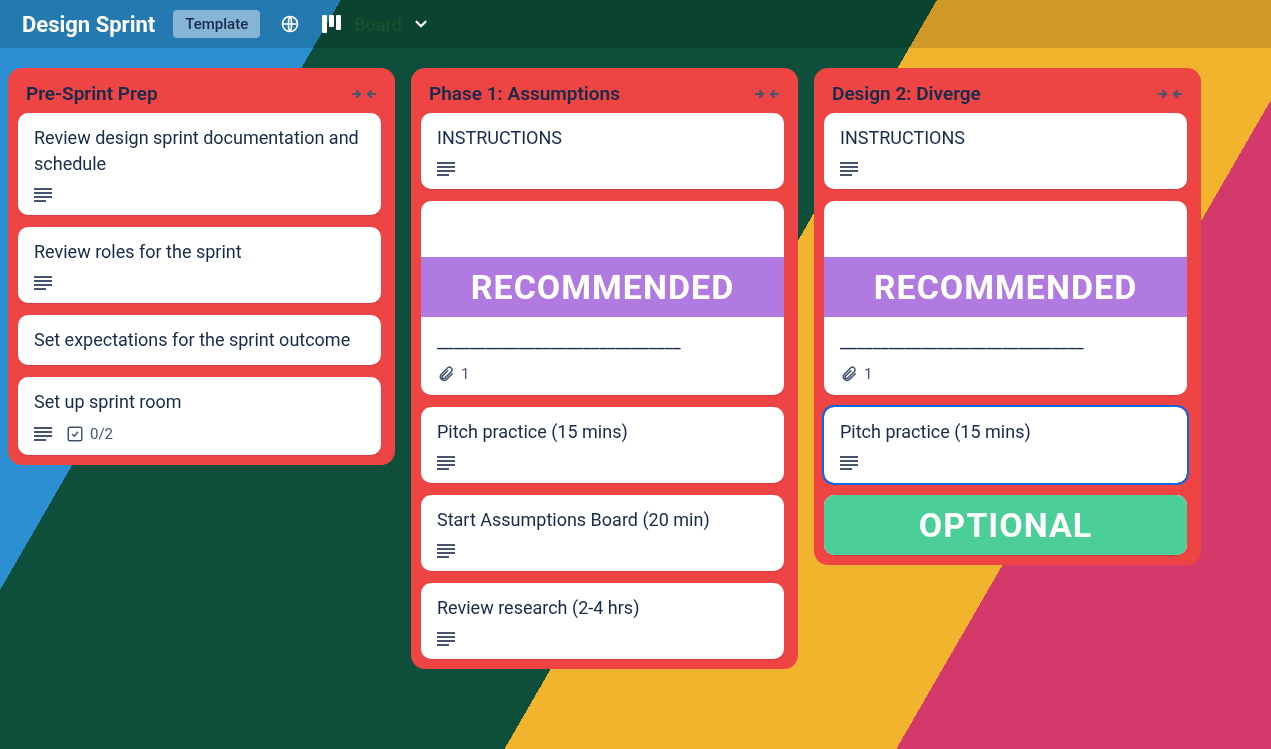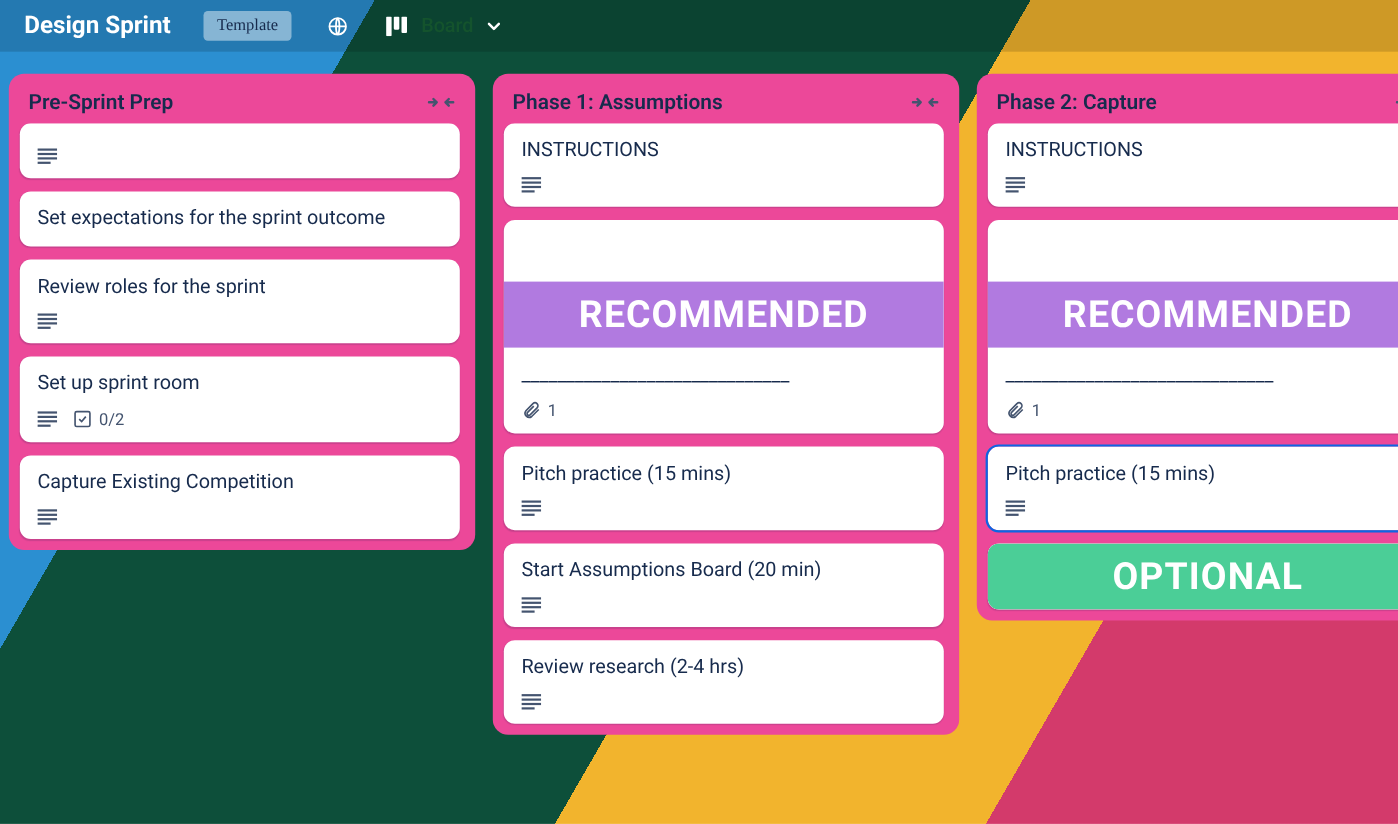--- a/index.html
+++ b/index.html
@@ -11,36 +11,35 @@
       #2b8fd1 0 20%,
       #0d4f3a 20% 55%,
       #f2b42d 55% 78%,
       #d33a6b 78% 100%);
     color: #172b4d;
   }
   .header {
     display: flex;
     align-items: center;
     padding: 10px 22px;
-    gap: 30px;
+    gap: 18px;
     background: rgba(0,0,0,0.15);
   }
   .board-title {
     color: #fff;
     font-weight: 700;
     font-size: 22px;
   }
   .template-badge {
     background: rgba(255,255,255,0.45);
     color: #172b4d;
     font-size: 15px;
     padding: 5px 12px;
     border-radius: 4px;
     font-weight: 500;
-    font-family: Liberation Serif, serif;
   }
   .hdr-icon {
     color: #fff;
     display: inline-flex;
     align-items: center;
     justify-content: center;
     width: 24px; height: 24px;
   }
   .view-switch {
     display: flex;
@@ -52,23 +51,23 @@
     cursor: pointer;
   }
   .board-area {
     display: flex;
     gap: 16px;
     padding: 20px 8px 0 8px;
     height: calc(100% - 56px);
     align-items: flex-start;
   }
   .list {
-    background: #ec4899;
+    background: #ef4444;
     border-radius: 14px;
-    width: 424px;
+    width: 387px;
     flex-shrink: 0;
     display: flex;
     flex-direction: column;
     max-height: 100%;
     position: relative;
   }
   .list-header {
     display: flex;
     align-items: center;
     justify-content: space-between;
@@ -166,77 +165,65 @@
         <div class="list-title">Pre-Sprint Prep</div>
         <span class="collapse-icon">
           <svg width="26" height="16" viewBox="0 0 26 16" fill="none" stroke="#44546f" stroke-width="2.2" stroke-linecap="round" stroke-linejoin="round">
             <path d="M2 8h7M6 5l3 3-3 3"></path>
             <path d="M24 8h-7M20 5l-3 3 3 3"></path>
           </svg>
         </span>
       </div>
       <div class="list-scroll">
         <div class="card">
+          <div class="card-title">Review design sprint documentation and schedule</div>
+          <div class="card-badges">
+            <span class="badge">
+              <svg width="18" height="16" viewBox="0 0 18 14" fill="#44546f">
+                <rect y="0" width="18" height="2"></rect>
+                <rect y="4" width="18" height="2"></rect>
+                <rect y="8" width="18" height="2"></rect>
+                <rect y="12" width="12" height="2"></rect>
+              </svg>
+            </span>
+          </div>
+        </div>
+        <div class="card">
+          <div class="card-title">Review roles for the sprint</div>
           <div class="card-badges">
             <span class="badge">
               <svg width="18" height="16" viewBox="0 0 18 14" fill="#44546f">
                 <rect y="0" width="18" height="2"></rect>
                 <rect y="4" width="18" height="2"></rect>
                 <rect y="8" width="18" height="2"></rect>
                 <rect y="12" width="12" height="2"></rect>
               </svg>
             </span>
           </div>
         </div>
         <div class="card">
           <div class="card-title">Set expectations for the sprint outcome</div>
-        </div>
-        <div class="card">
-          <div class="card-title">Review roles for the sprint</div>
-          <div class="card-badges">
-            <span class="badge">
-              <svg width="18" height="16" viewBox="0 0 18 14" fill="#44546f">
-                <rect y="0" width="18" height="2"></rect>
-                <rect y="4" width="18" height="2"></rect>
-                <rect y="8" width="18" height="2"></rect>
-                <rect y="12" width="12" height="2"></rect>
-              </svg>
-            </span>
-          </div>
         </div>
         <div class="card">
           <div class="card-title">Set up sprint room</div>
           <div class="card-badges">
             <span class="badge">
               <svg width="18" height="16" viewBox="0 0 18 14" fill="#44546f">
                 <rect y="0" width="18" height="2"></rect>
                 <rect y="4" width="18" height="2"></rect>
                 <rect y="8" width="18" height="2"></rect>
                 <rect y="12" width="12" height="2"></rect>
               </svg>
             </span>
             <span class="badge">
               <svg width="18" height="18" viewBox="0 0 24 24" fill="none" stroke="#44546f" stroke-width="2">
                 <rect x="3" y="3" width="18" height="18" rx="2"></rect>
                 <path d="M8 12l3 3 5-6"></path>
               </svg>
               <span>0/2</span>
-            </span>
-          </div>
-        </div>
-        <div class="card">
-          <div class="card-title">Capture Existing Competition</div>
-          <div class="card-badges">
-            <span class="badge">
-              <svg width="18" height="16" viewBox="0 0 18 14" fill="#44546f">
-                <rect y="0" width="18" height="2"></rect>
-                <rect y="4" width="18" height="2"></rect>
-                <rect y="8" width="18" height="2"></rect>
-                <rect y="12" width="12" height="2"></rect>
-              </svg>
             </span>
           </div>
         </div>
       </div>
     </div>
     <div class="list">
       <div class="list-header">
         <div class="list-title">Phase 1: Assumptions</div>
         <span class="collapse-icon">
           <svg width="26" height="16" viewBox="0 0 26 16" fill="none" stroke="#44546f" stroke-width="2.2" stroke-linecap="round" stroke-linejoin="round">
@@ -309,21 +296,21 @@
                 <rect y="8" width="18" height="2"></rect>
                 <rect y="12" width="12" height="2"></rect>
               </svg>
             </span>
           </div>
         </div>
       </div>
     </div>
     <div class="list">
       <div class="list-header">
-        <div class="list-title">Phase 2: Capture</div>
+        <div class="list-title">Design 2: Diverge</div>
         <span class="collapse-icon">
           <svg width="26" height="16" viewBox="0 0 26 16" fill="none" stroke="#44546f" stroke-width="2.2" stroke-linecap="round" stroke-linejoin="round">
             <path d="M2 8h7M6 5l3 3-3 3"></path>
             <path d="M24 8h-7M20 5l-3 3 3 3"></path>
           </svg>
         </span>
       </div>
       <div class="list-scroll">
         <div class="card">
           <div class="card-title">INSTRUCTIONS</div>

